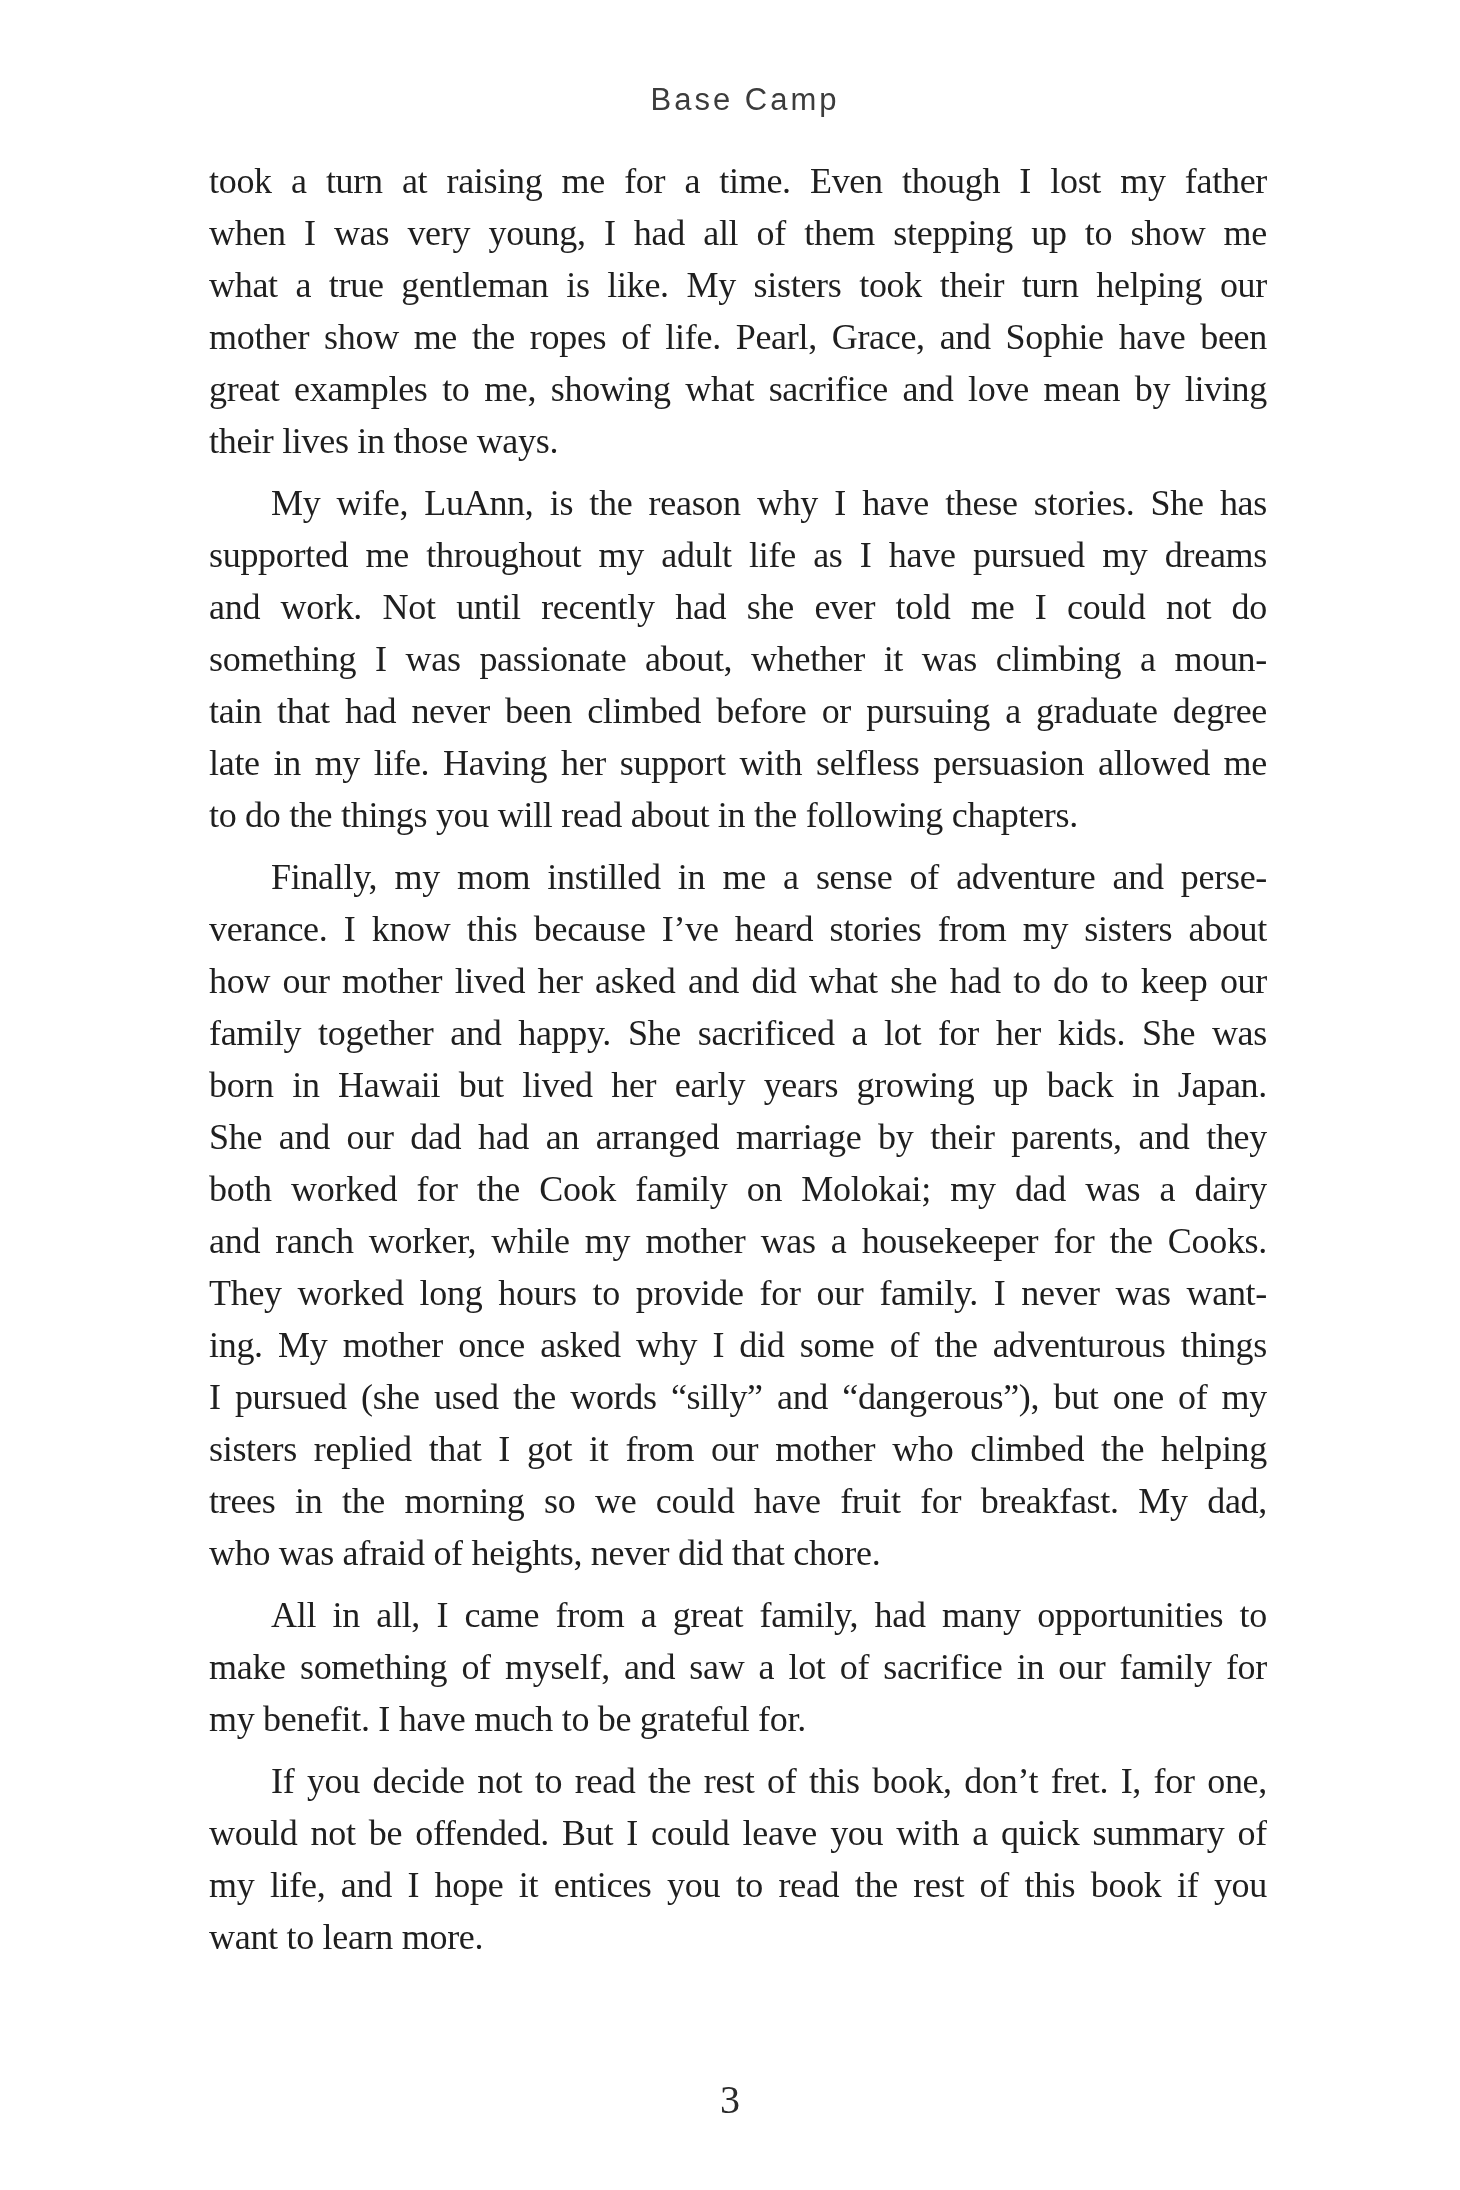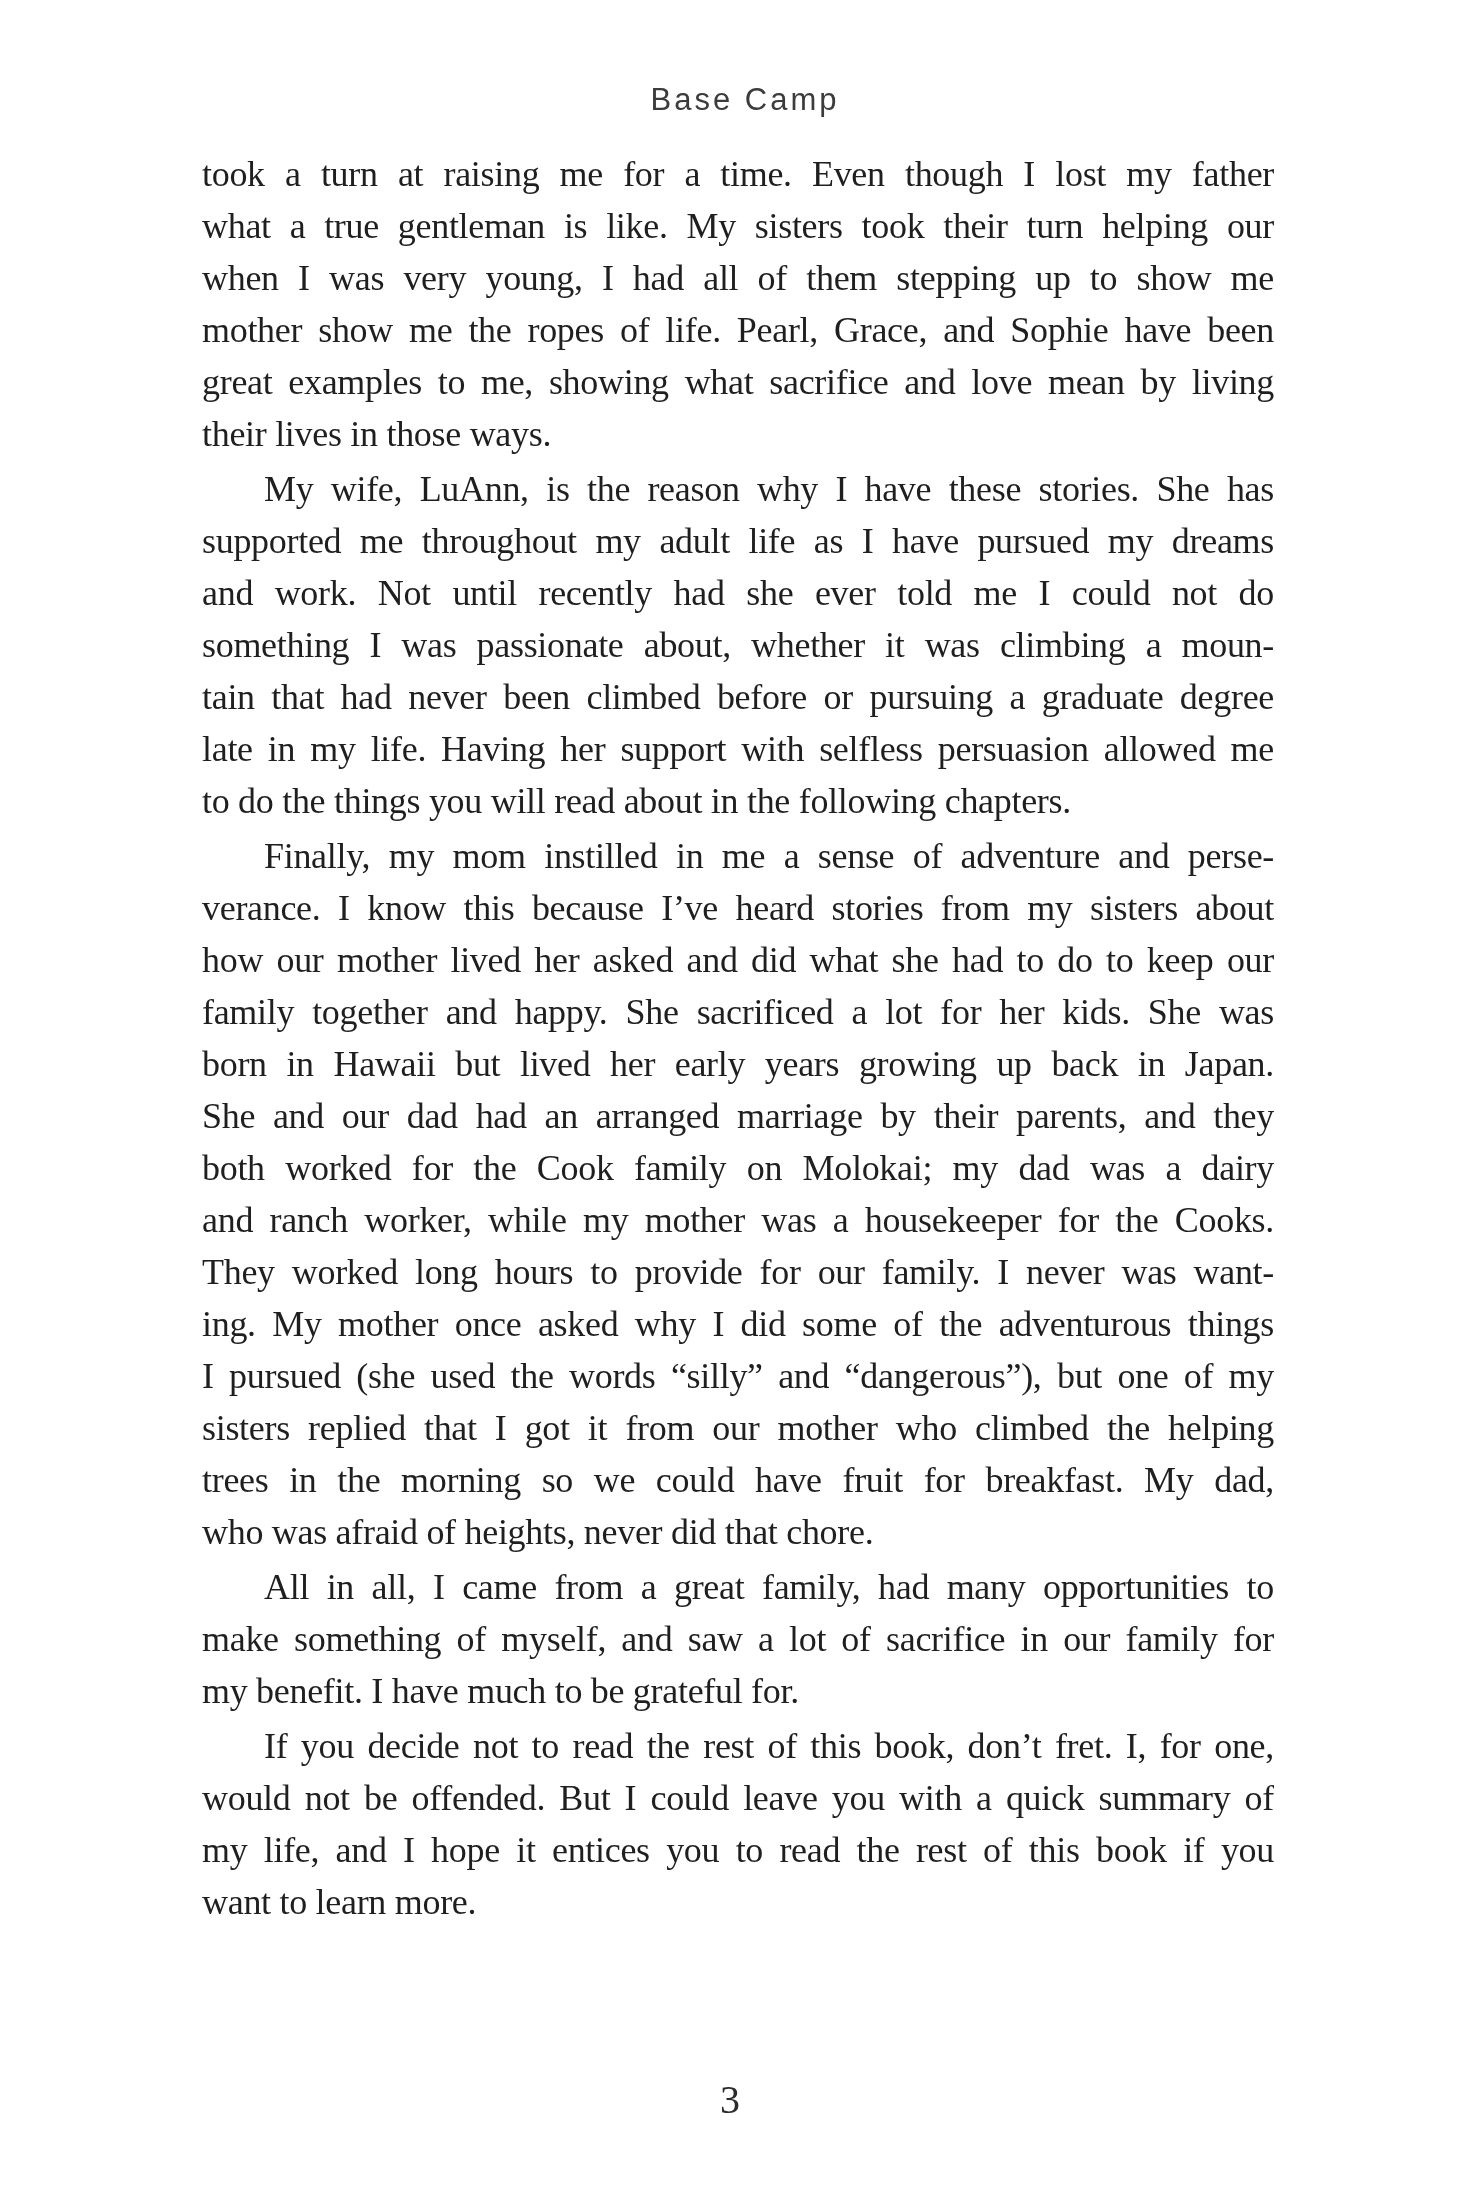--- a/index.html
+++ b/index.html
@@ -35,21 +35,21 @@
     top: 145px;
     left: 199px;
     width: 1078px;
     font-family: "Liberation Serif", "DejaVu Serif", serif;
     font-size: 36px;
     line-height: 52px;
     letter-spacing: -0.3px;
     color: #1f1f1f;
   }
   .para {
-    margin: 3px;
+    margin: 10px;
     padding: 0;
   }
   .line {
     display: block;
     width: 100%;
     text-align: justify;
     text-align-last: justify;
     white-space: normal;
     overflow: hidden;
   }
@@ -73,22 +73,22 @@
 </style>
 </head>
 <body>
 
 <div class="page">
   <div class="running-header">Base Camp</div>
 
   <div class="body-block">
       <p class="para">
         <span class="line">took a turn at raising me for a time. Even though I lost my father</span>
+        <span class="line">when I was very young, I had all of them stepping up to show me</span>
         <span class="line">what a true gentleman is like. My sisters took their turn helping our</span>
-        <span class="line">when I was very young, I had all of them stepping up to show me</span>
         <span class="line">mother show me the ropes of life. Pearl, Grace, and Sophie have been</span>
         <span class="line">great examples to me, showing what sacrifice and love mean by living</span>
         <span class="line last">their lives in those ways.</span>
       </p>
       <p class="para">
         <span class="line indent">My wife, LuAnn, is the reason why I have these stories. She has</span>
         <span class="line">supported me throughout my adult life as I have pursued my dreams</span>
         <span class="line">and work. Not until recently had she ever told me I could not do</span>
         <span class="line">something I was passionate about, whether it was climbing a moun-</span>
         <span class="line">tain that had never been climbed before or pursuing a graduate degree</span>

